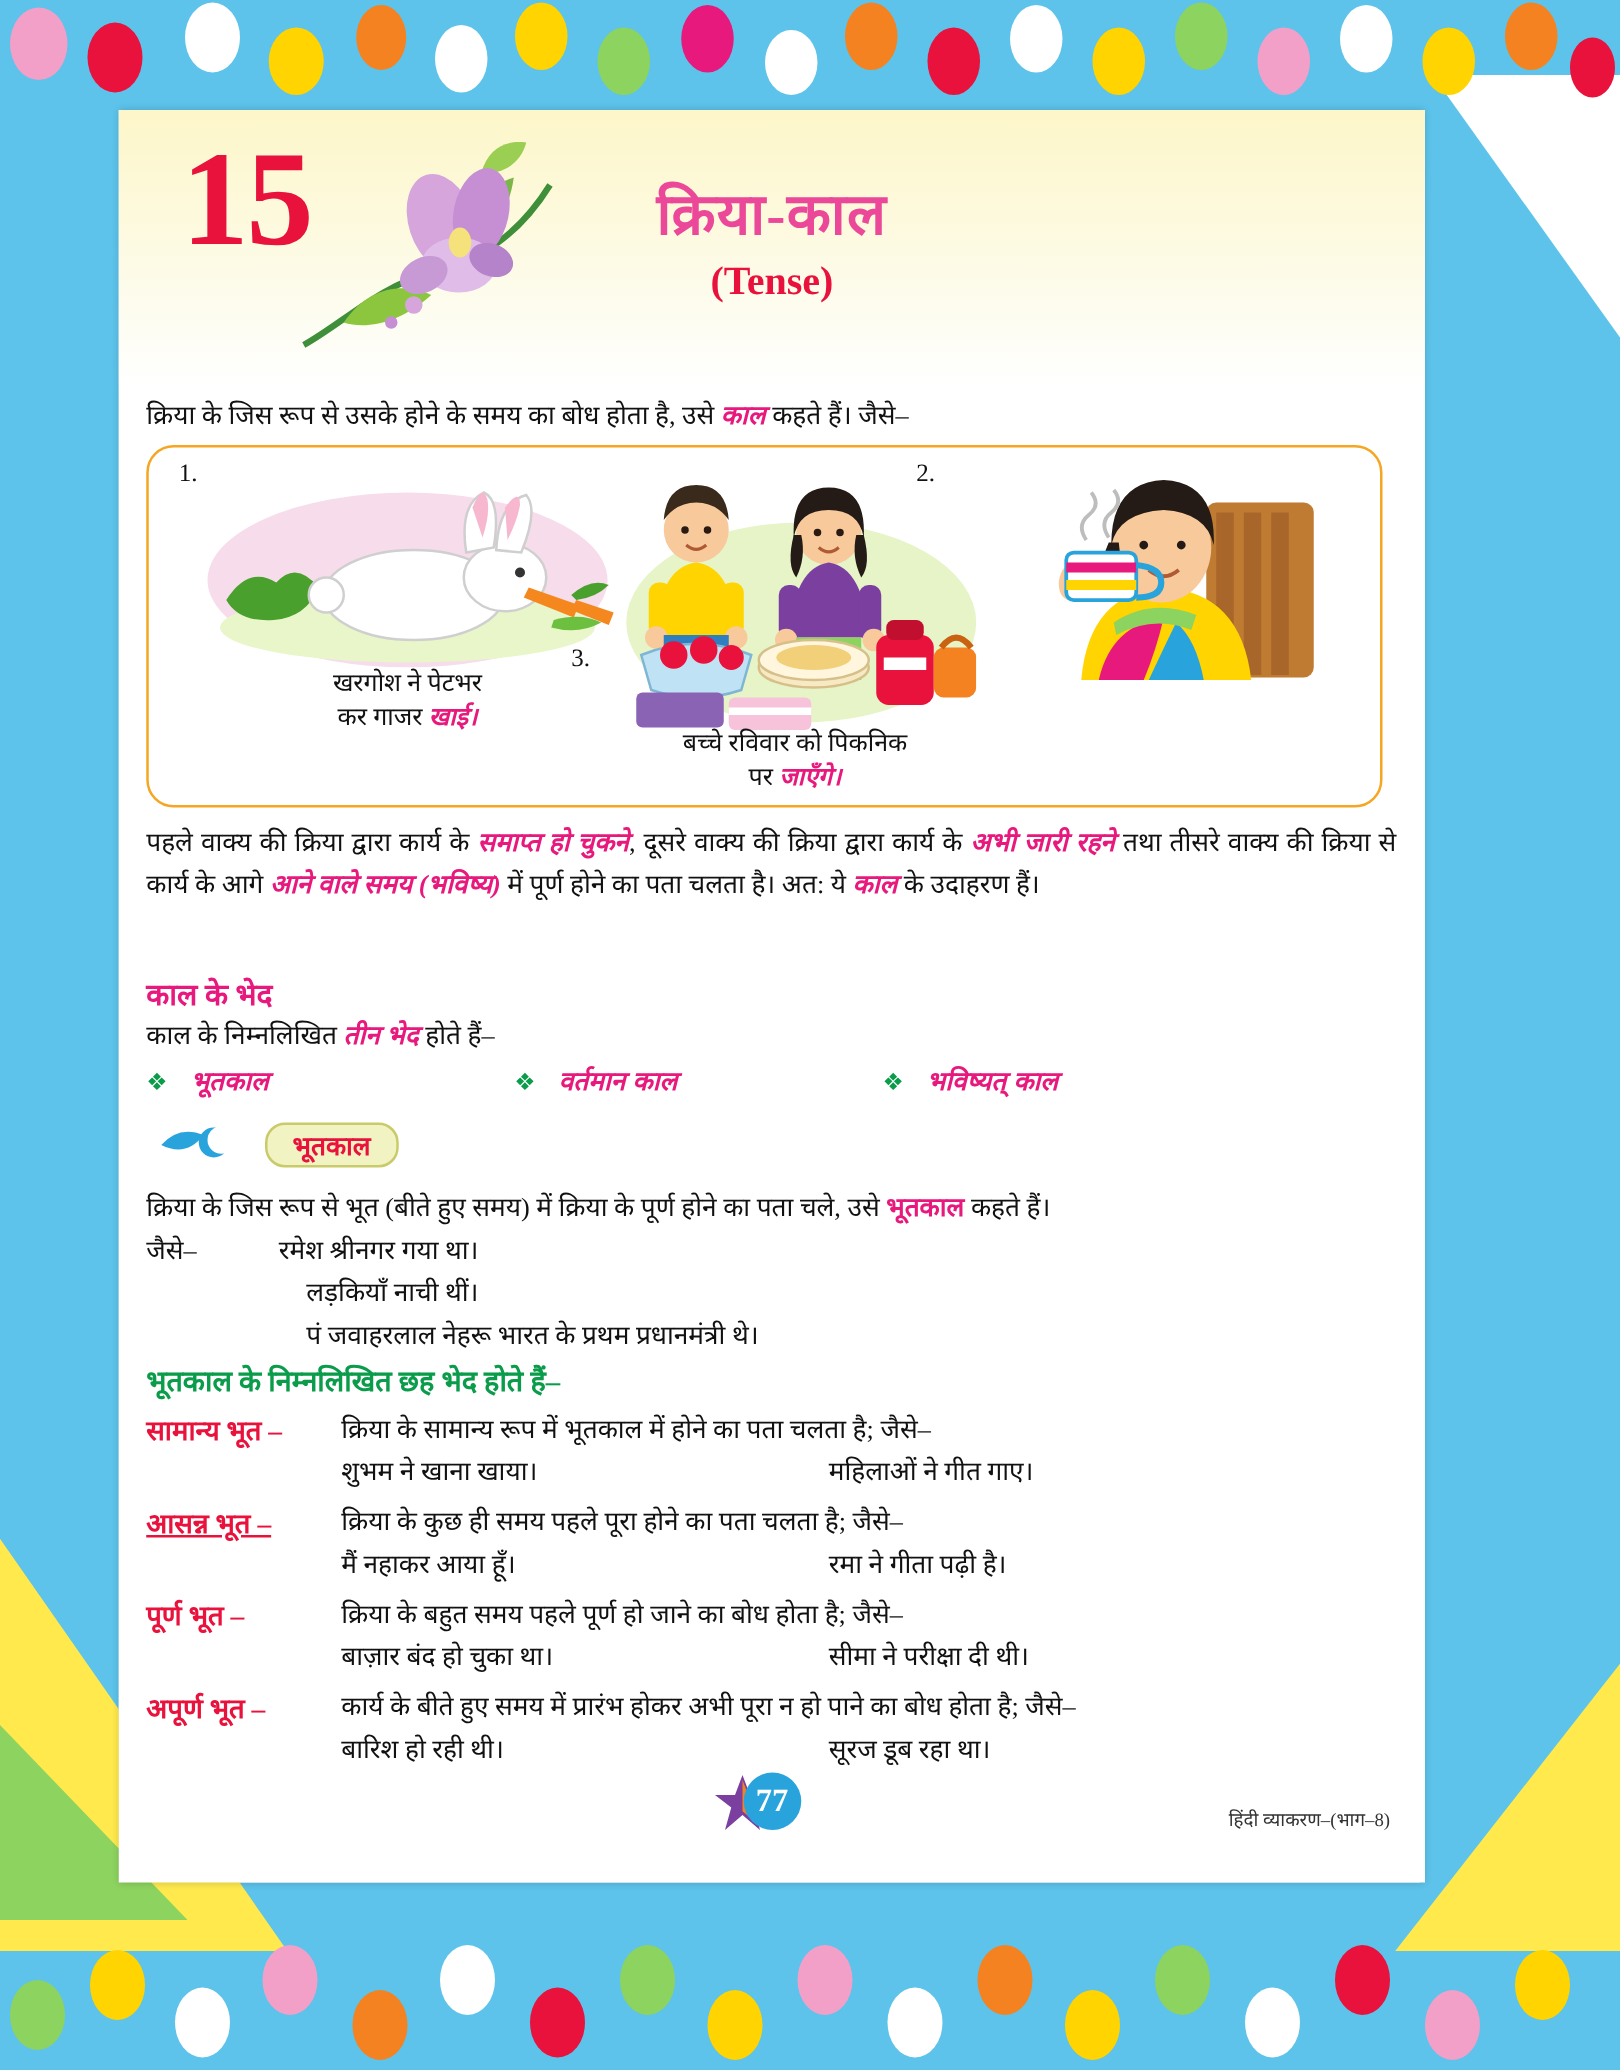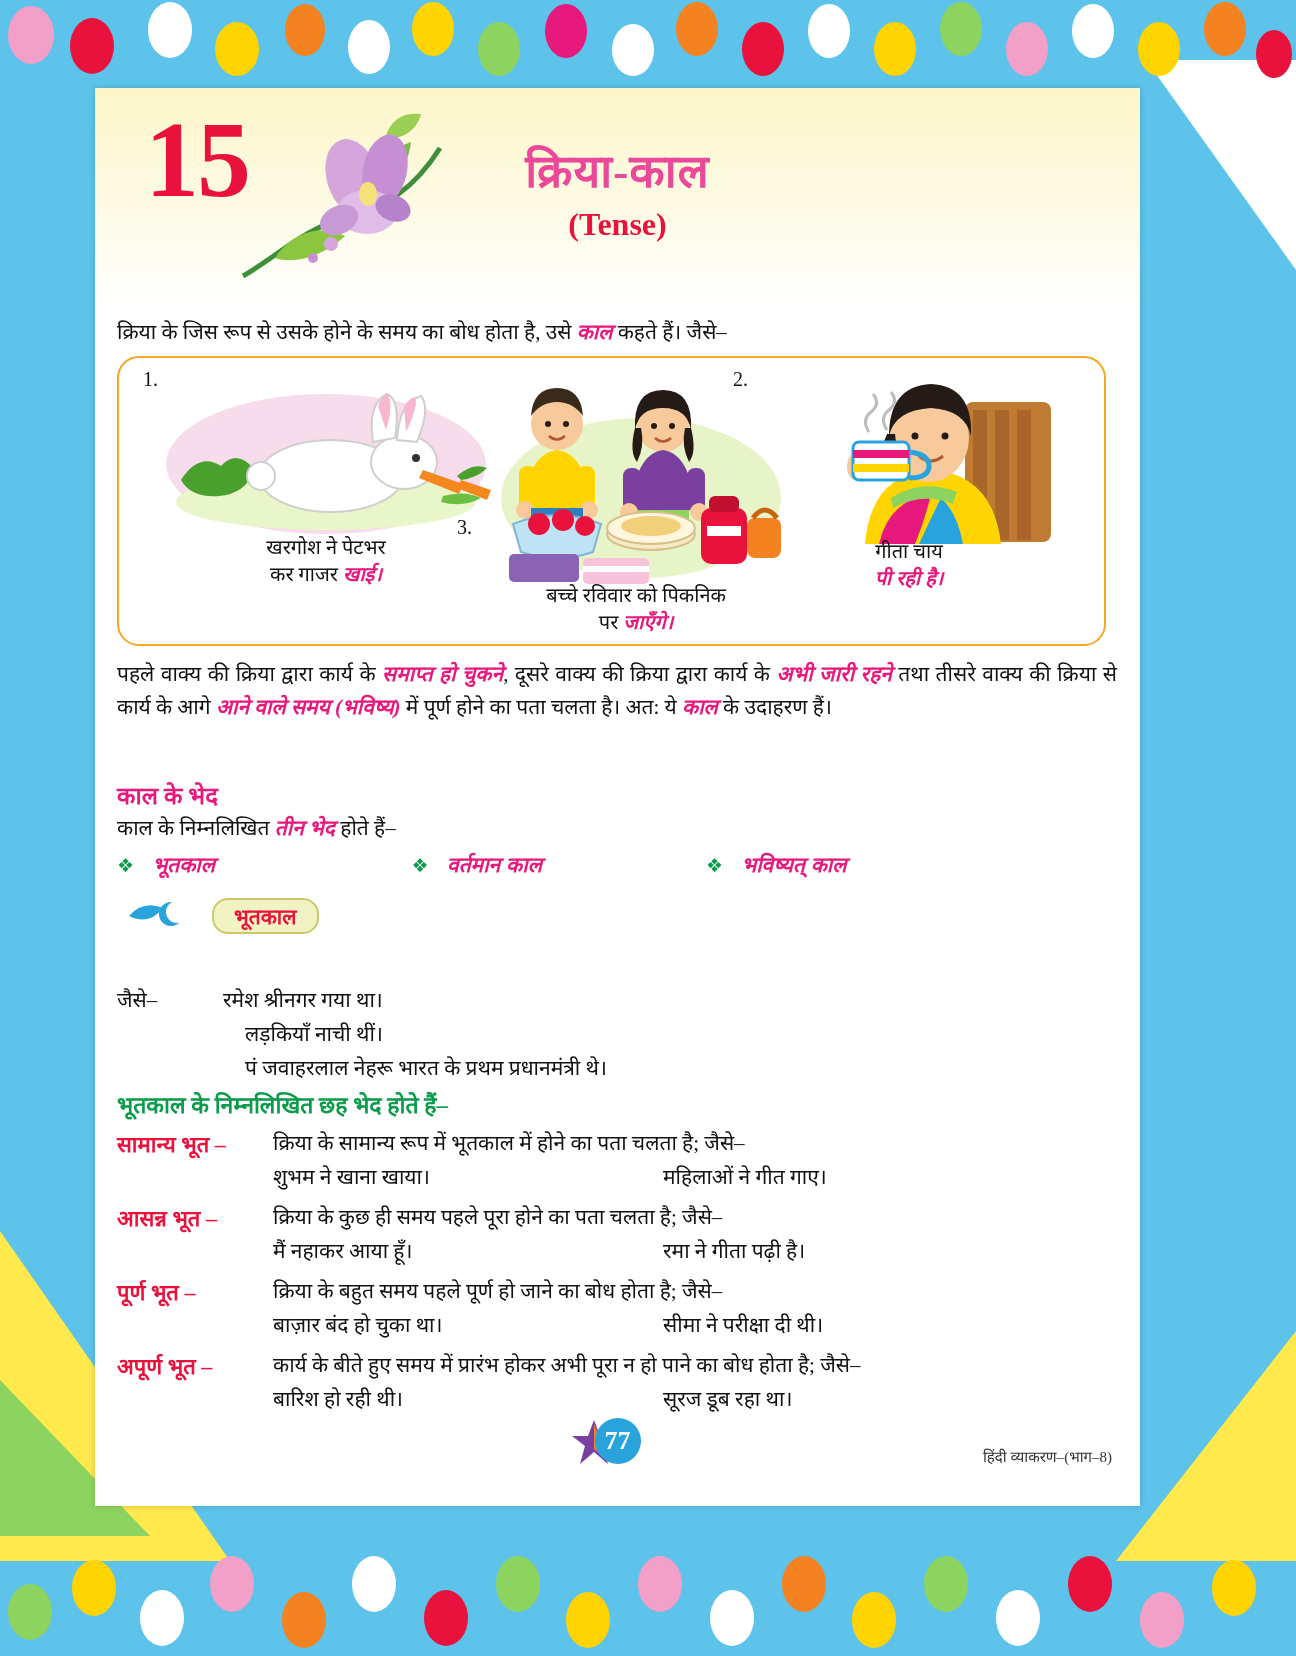--- a/index.html
+++ b/index.html
@@ -226,24 +226,20 @@
       <circle cx="176" cy="60" r="3.5" fill="#241a16"></circle>
       <path d="M150 80 q12 10 24 0" stroke="#b05a34" stroke-width="3" fill="none"></path>
       <path d="M96 76 q-16 -4 -18 14 q0 18 18 14 Z" fill="#f7c99b"></path>
       <rect x="84" y="66" width="56" height="38" rx="6" fill="#ffffff" stroke="#29a3dc" stroke-width="3"></rect>
       <rect x="84" y="74" width="56" height="8" fill="#e8197d"></rect>
       <rect x="84" y="88" width="56" height="8" fill="#ffd400"></rect>
       <path d="M140 76 q20 2 20 14 q0 12 -20 12" stroke="#29a3dc" stroke-width="5" fill="none"></path>
       <path d="M100 56 q-8 -12 2 -20 q10 -8 2 -18" stroke="#bdbdbd" stroke-width="3" fill="none"></path>
       <path d="M118 54 q-8 -12 2 -20 q10 -8 2 -18" stroke="#bdbdbd" stroke-width="3" fill="none"></path>
     </svg>
-    <div class="cap" style="left:640px;top:180px;width:300px;">
-      <span>गीता चाय</span><br>
-      <span class="pink">पी रही है।</span>
-    </div>
 
     <div class="num" style="left:338px;top:158px;">3.</div>
     <svg class="illus" style="left:372px;top:10px;width:290px;height:228px;" viewBox="0 0 290 228">
       <ellipse cx="150" cy="130" rx="140" ry="80" fill="#e6f4c8"></ellipse>
 
       <circle cx="66" cy="56" r="26" fill="#f7c99b"></circle>
       <path d="M40 48 q2 -28 26 -28 q24 0 26 28 q-10 -14 -26 -14 q-16 0 -26 14 Z" fill="#3a2a1c"></path>
       <circle cx="57" cy="56" r="3" fill="#2a1a12"></circle>
         <circle cx="75" cy="56" r="3" fill="#2a1a12"></circle>
       <path d="M58 68 q8 7 16 0" stroke="#b05a34" stroke-width="2.5" fill="none"></path>
@@ -317,37 +313,40 @@
 
   <div class="chip-wrap" style="top:810px;">
     <svg class="chip-ico" viewBox="0 0 80 30">
       <path d="M4 16 q14 -16 34 -8 q-14 18 -34 8 Z" fill="#29a3dc"></path>
       <circle cx="46" cy="14" r="12" fill="#29a3dc"></circle>
       <circle cx="52" cy="12" r="11" fill="#ffffff"></circle>
     </svg>
     <div class="chip">भूतकाल</div>
   </div>
 
+  <div class="para txt" style="top:862px;">
+    <span>क्रिया के जिस रूप से भूत (बीते हुए समय) में क्रिया के पूर्ण होने का पता चले, उसे </span><span class="pinkb">भूतकाल</span><span> कहते हैं।</span>
+  </div>
 
   <div class="para txt" style="top:896px;">जैसे–</div>
   <div class="txt" style="position:absolute;left:128px;top:896px;">रमेश श्रीनगर गया था।</div>
   <div class="txt" style="position:absolute;left:150px;top:930px;">लड़कियाँ नाची थीं।</div>
   <div class="txt" style="position:absolute;left:150px;top:964px;">पं जवाहरलाल नेहरू भारत के प्रथम प्रधानमंत्री थे।</div>
 
   <div class="para" style="top:1000px;font-family:'Liberation Serif',serif;font-size:23px;font-weight:bold;color:#0a9c4a;">भूतकाल के निम्नलिखित छह भेद होते हैं–</div>
 
   <div>
     <div class="deflabel" style="top:1040px;">सामान्य भूत  –</div>
     <div class="defbody" style="top:1040px;">क्रिया के सामान्य रूप में भूतकाल में होने का पता चलता है; जैसे–</div>
     <div class="ex2" style="top:1074px;">
       <span>शुभम ने खाना खाया।</span>
       <span class="c2">महिलाओं ने गीत गाए।</span>
     </div>
 
-    <div class="deflabel" style="top:1114px;">आसन्न भूत  –</div>
+    <div class="deflabel" style="top:1114px;text-decoration:underline;">आसन्न भूत  –</div>
     <div class="defbody" style="top:1114px;">क्रिया के कुछ ही समय पहले पूरा होने का पता चलता है; जैसे–</div>
     <div class="ex2" style="top:1148px;">
       <span>मैं नहाकर आया हूँ।</span>
       <span class="c2">रमा ने गीता पढ़ी है।</span>
     </div>
 
     <div class="deflabel" style="top:1188px;">पूर्ण भूत  –</div>
     <div class="defbody" style="top:1188px;font-family:Liberation Serif, serif;">क्रिया के बहुत समय पहले पूर्ण हो जाने का बोध होता है; जैसे–</div>
     <div class="ex2" style="top:1222px;">
       <span>बाज़ार बंद हो चुका था।</span>

